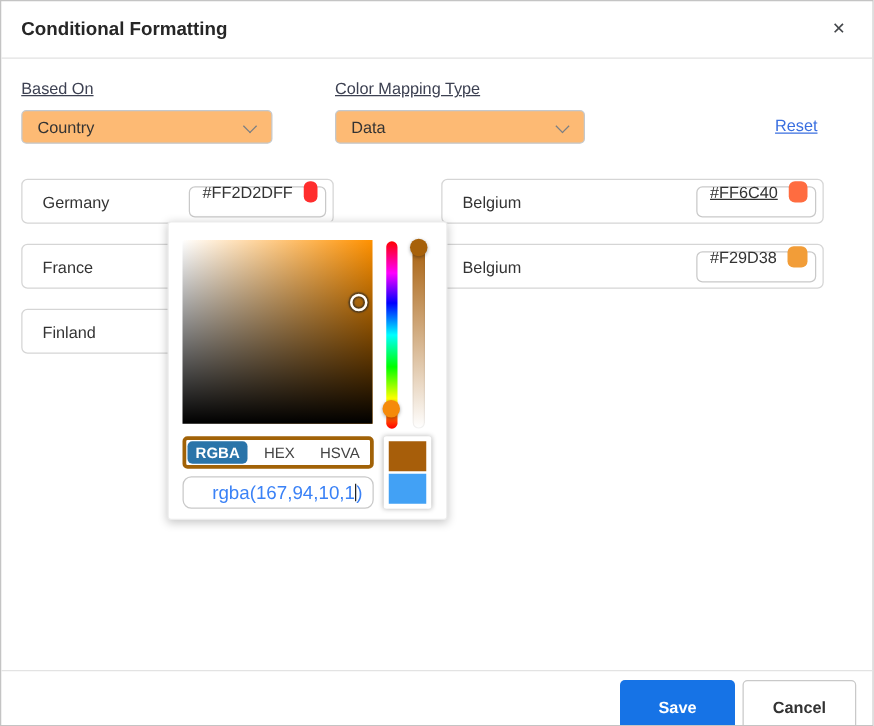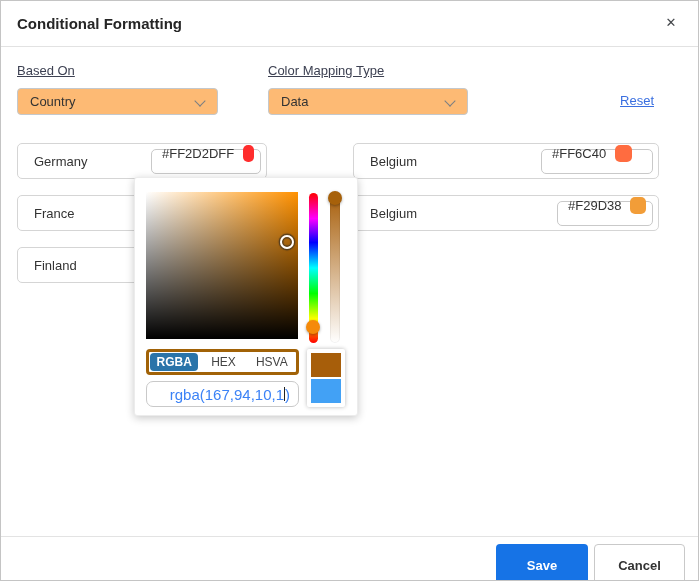--- a/index.html
+++ b/index.html
@@ -156,21 +156,21 @@
   <div class="country-row row-0l">
     <span class="country-label">Germany</span>
     <div class="hex-field" style="width:110px;">
       <span class="hex-text">#FF2D2DFF</span>
       <span class="swatch" style="background-color: rgb(255, 45, 45);"></span>
     </div>
   </div>
 
   <div class="country-row row-0r">
     <span class="country-label">Belgium</span>
-    <div class="hex-field" style="width:112px;">
+    <div class="hex-field" style="width:96px;text-decoration:underline;">
       <span class="hex-text">#FF6C40</span>
       <span class="swatch" style="background-color: rgb(255, 108, 64);"></span>
     </div>
   </div>
 
   <div class="country-row row-1l">
     <span class="country-label">France</span>
   </div>
 
   <div class="country-row row-1r">

